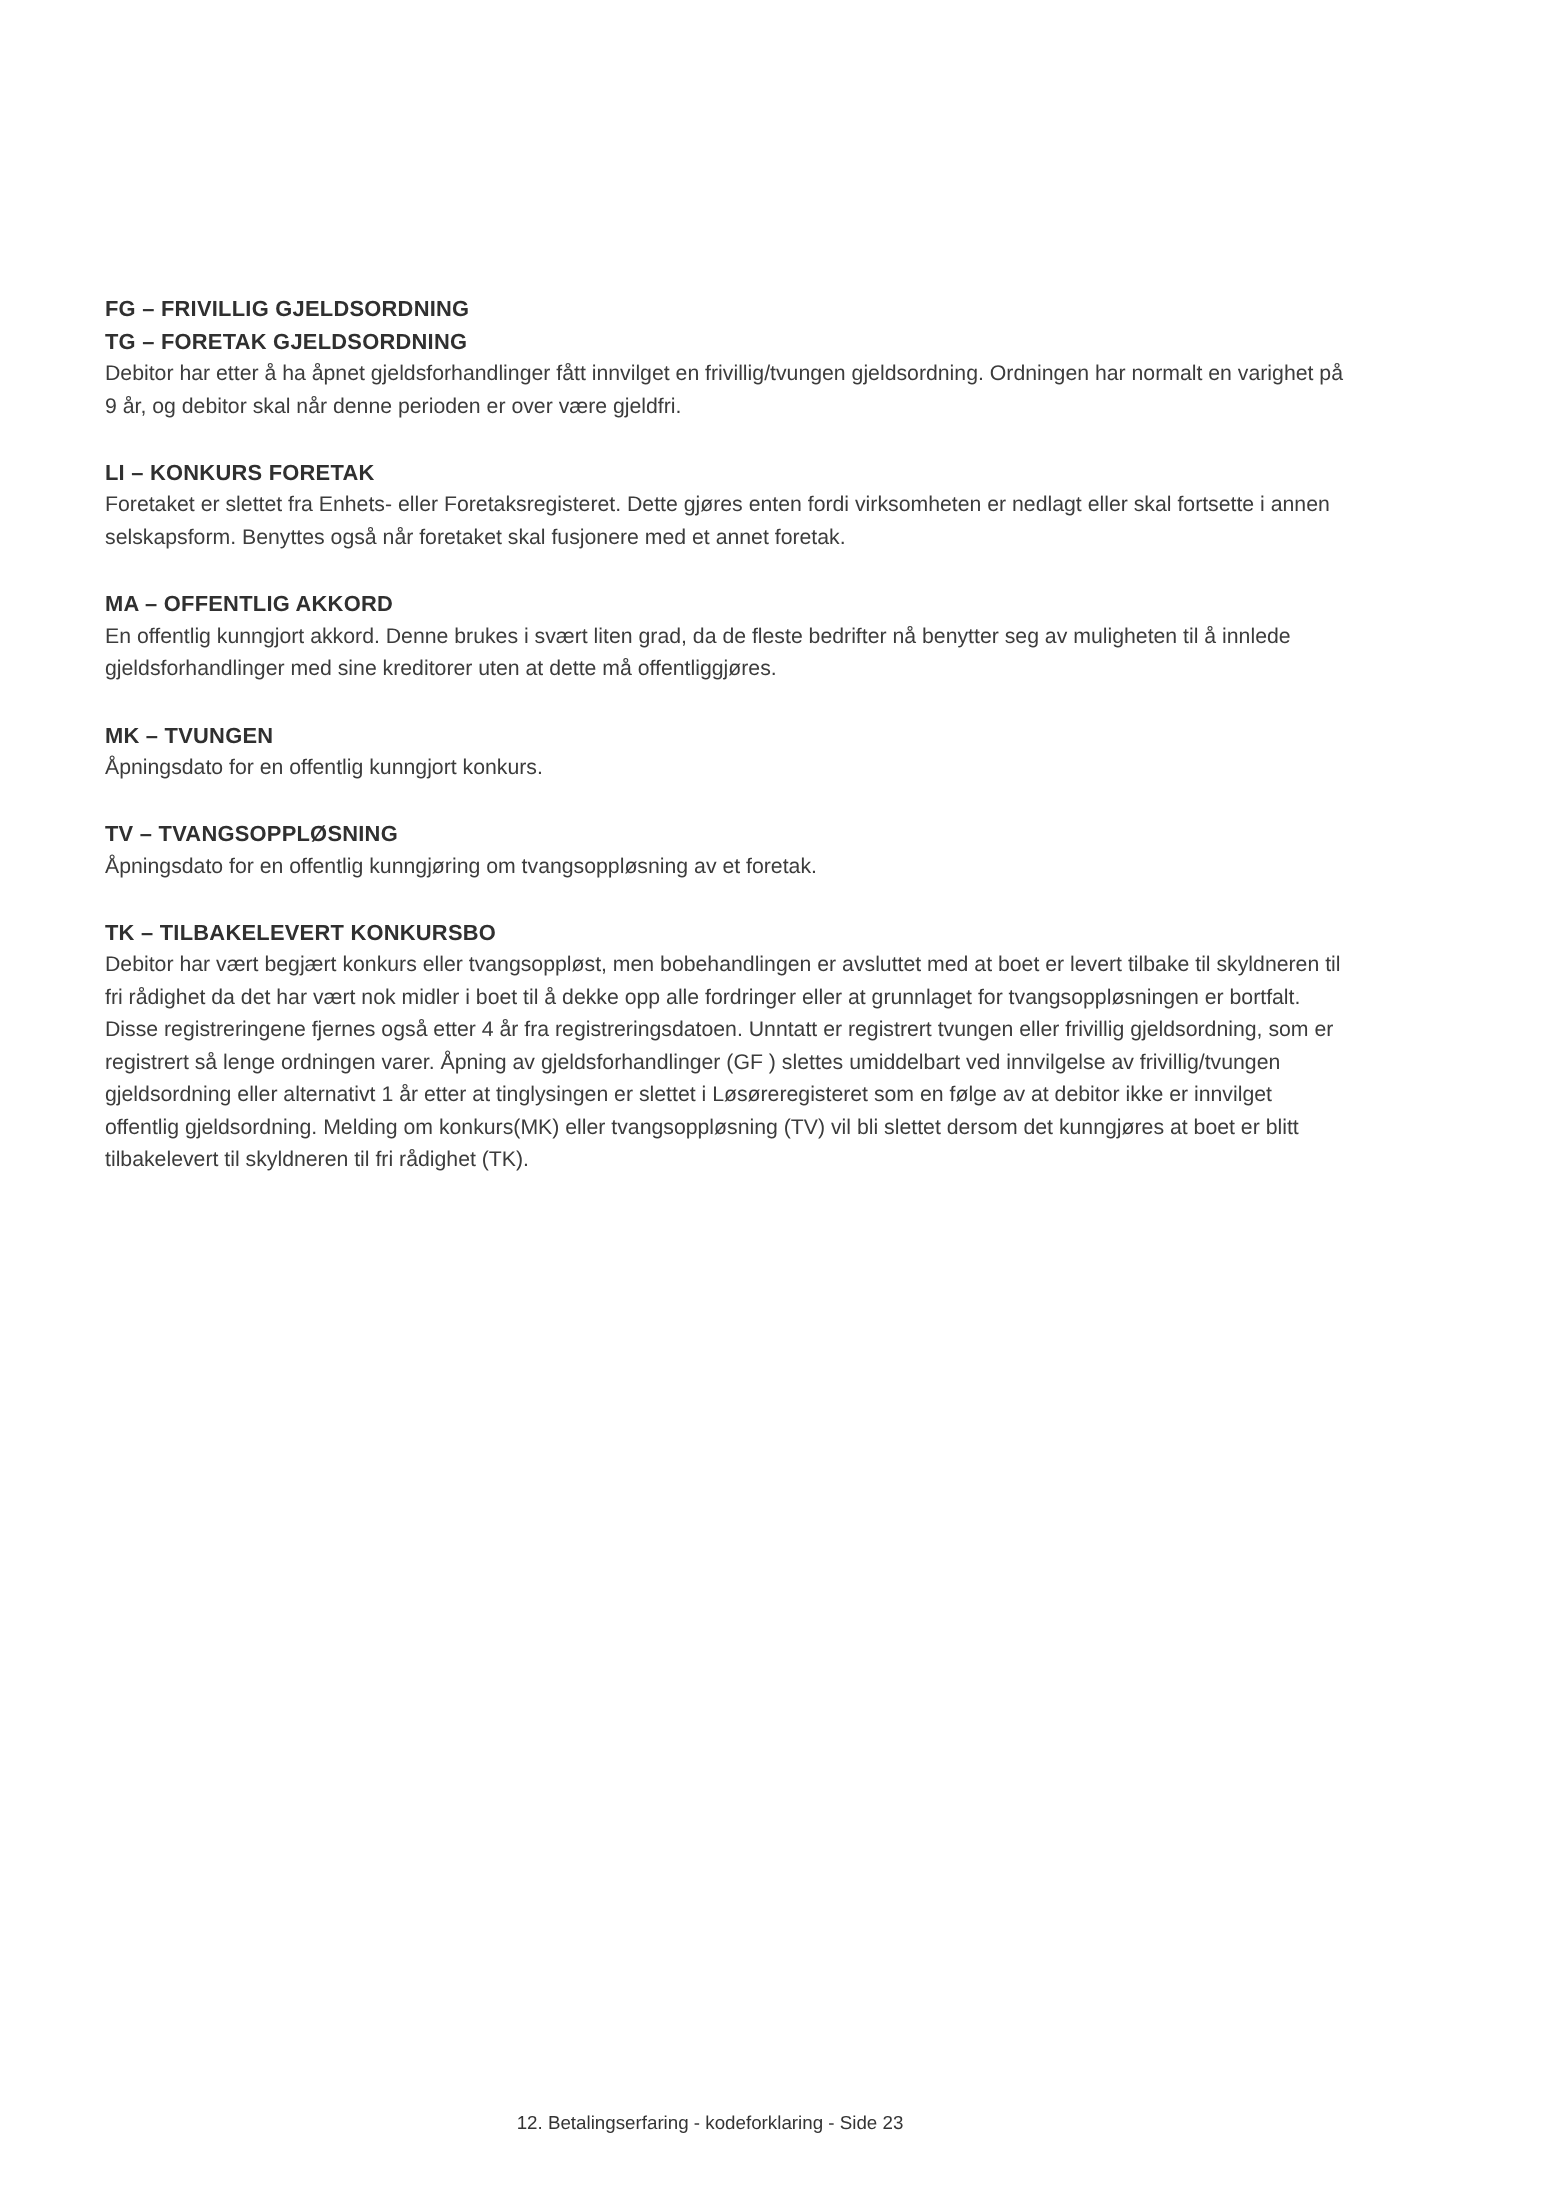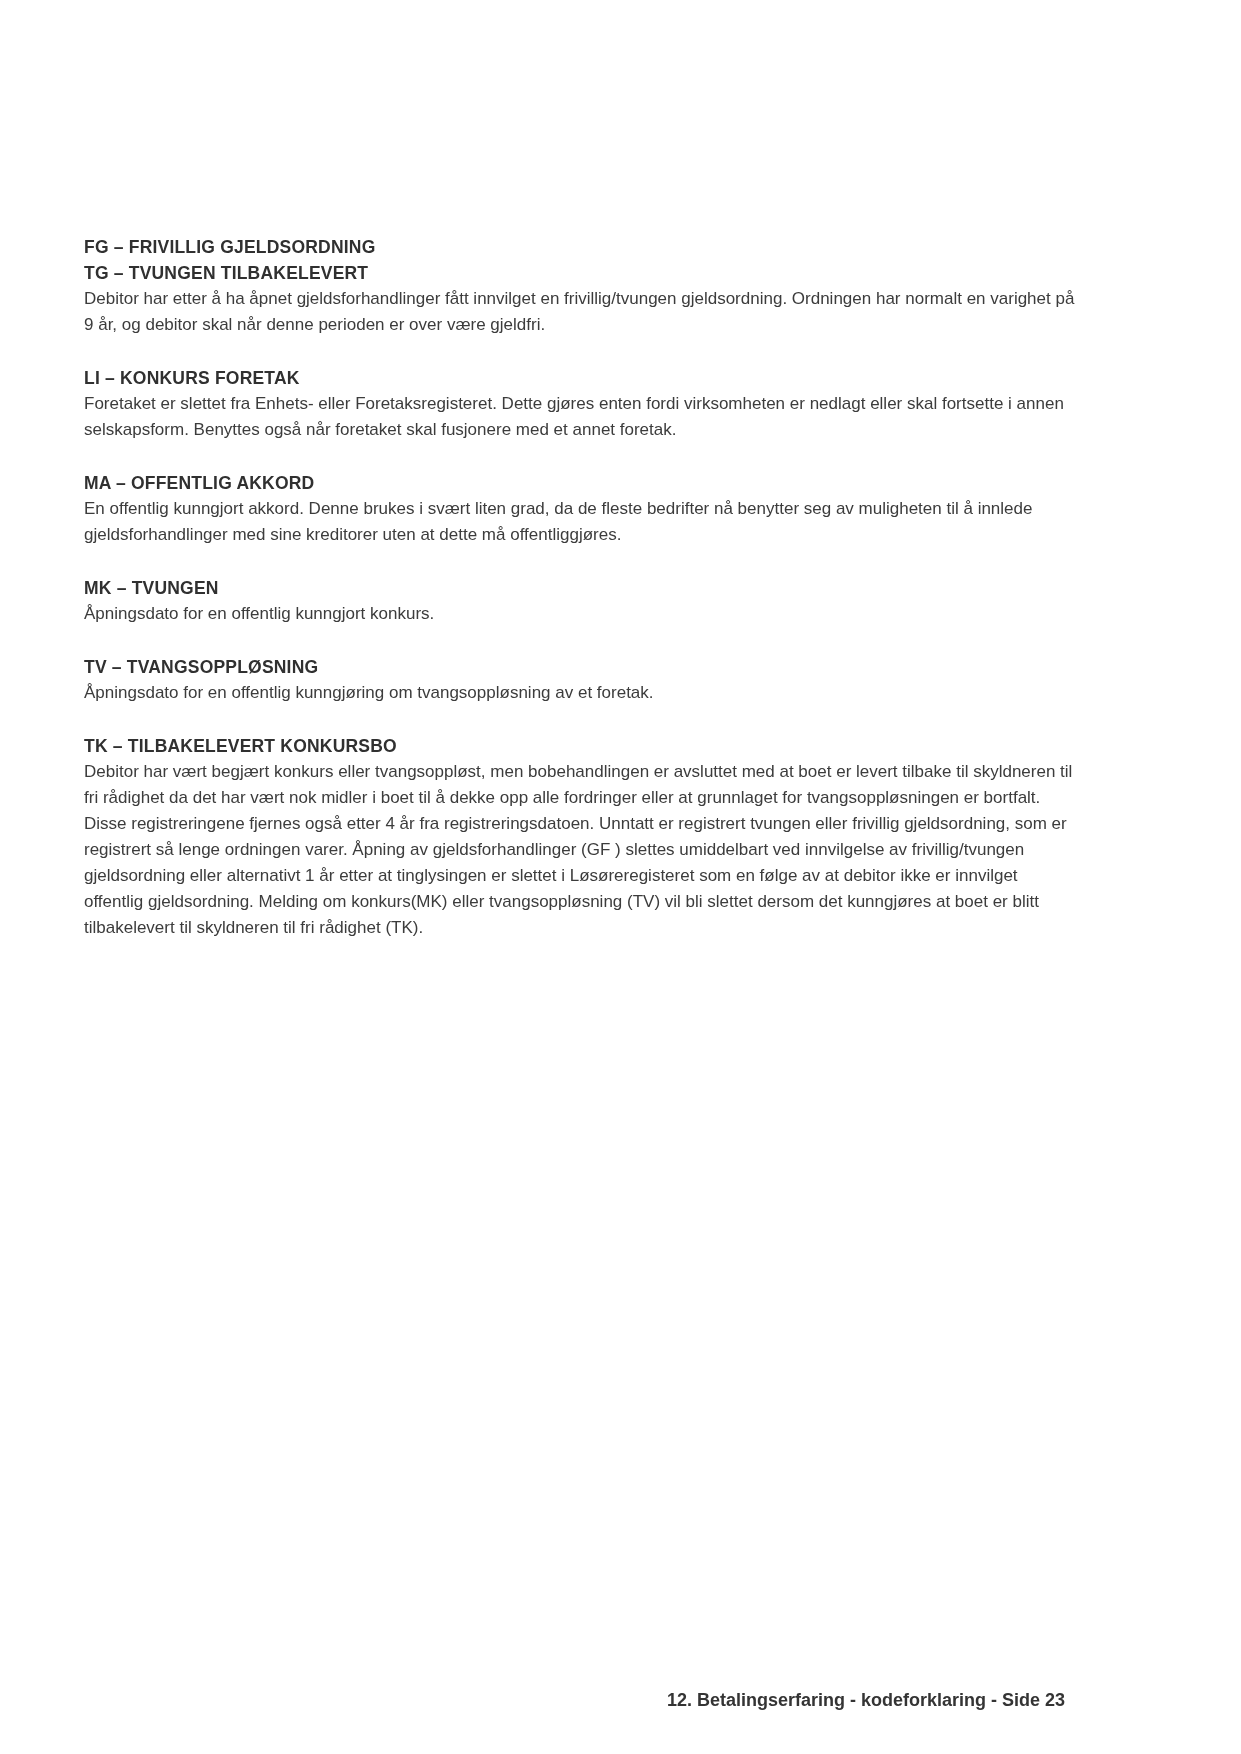--- a/index.html
+++ b/index.html
@@ -68,37 +68,36 @@
     line-height: 26px;
     color: #3c3c3c;
   }
 
   
   .page-footer {
     position: absolute;
     top: 1690px;
     left: 71px;
     width: 994px;
-    text-align: right;
-    font-size: 18px;
+    text-align: center;
+    font-size: 15px;
     color: #343434;
-    font-weight: bold;
   }
 </style>
 </head>
 <body>
 
 <div class="page">
 
 
   <main class="content">
 
     <section class="sec">
       <h2>FG – FRIVILLIG GJELDSORDNING</h2>
-      <h2>TG – TVUNGEN TILBAKELEVERT</h2>
+      <h2>TG – FORETAK GJELDSORDNING</h2>
       <p>Debitor har etter å ha åpnet gjeldsforhandlinger fått innvilget en frivillig/tvungen gjeldsordning. Ordningen har normalt en varighet på 9 år, og debitor skal når denne perioden er over være gjeldfri.</p>
     </section>
 
     <section class="sec">
       <h2>LI – KONKURS FORETAK</h2>
       <p>Foretaket er slettet fra Enhets- eller Foretaksregisteret. Dette gjøres enten fordi virksomheten er nedlagt eller skal fortsette i annen selskapsform. Benyttes også når foretaket skal fusjonere med et annet foretak.</p>
     </section>
 
     <section class="sec">
       <h2>MA – OFFENTLIG AKKORD</h2>

